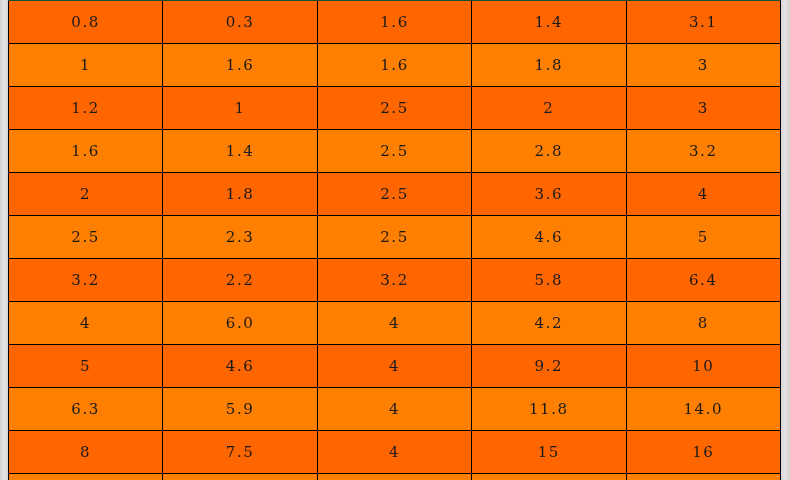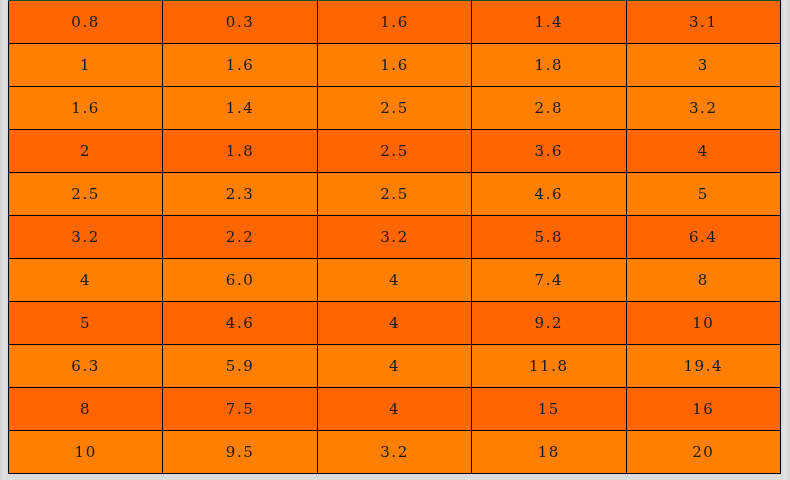--- a/index.html
+++ b/index.html
@@ -92,20 +92,27 @@
             <td>1.4</td>
             <td>3.1</td>
           </tr>
           <tr class="row-even">
             <td>1</td>
             <td>1.6</td>
             <td>1.6</td>
             <td>1.8</td>
             <td>3</td>
           </tr>
+          <tr class="row-odd">
+            <td>1.2</td>
+            <td>1</td>
+            <td>2.5</td>
+            <td>2</td>
+            <td>3</td>
+          </tr>
           <tr class="row-even">
             <td>1.6</td>
             <td>1.4</td>
             <td>2.5</td>
             <td>2.8</td>
             <td>3.2</td>
           </tr>
           <tr class="row-odd">
             <td>2</td>
             <td>1.8</td>
@@ -124,36 +131,36 @@
             <td>3.2</td>
             <td>2.2</td>
             <td>3.2</td>
             <td>5.8</td>
             <td>6.4</td>
           </tr>
           <tr class="row-even">
             <td>4</td>
             <td>6.0</td>
             <td>4</td>
-            <td>7.4</td>
+            <td>4.2</td>
             <td>8</td>
           </tr>
           <tr class="row-odd">
             <td>5</td>
             <td>4.6</td>
             <td>4</td>
             <td>9.2</td>
             <td>10</td>
           </tr>
           <tr class="row-even">
             <td>6.3</td>
             <td>5.9</td>
             <td>4</td>
             <td>11.8</td>
-            <td>19.4</td>
+            <td>14.0</td>
           </tr>
           <tr class="row-odd">
             <td>8</td>
             <td>7.5</td>
             <td>4</td>
             <td>15</td>
             <td>16</td>
           </tr>
           <tr class="row-even">
             <td>10</td>

